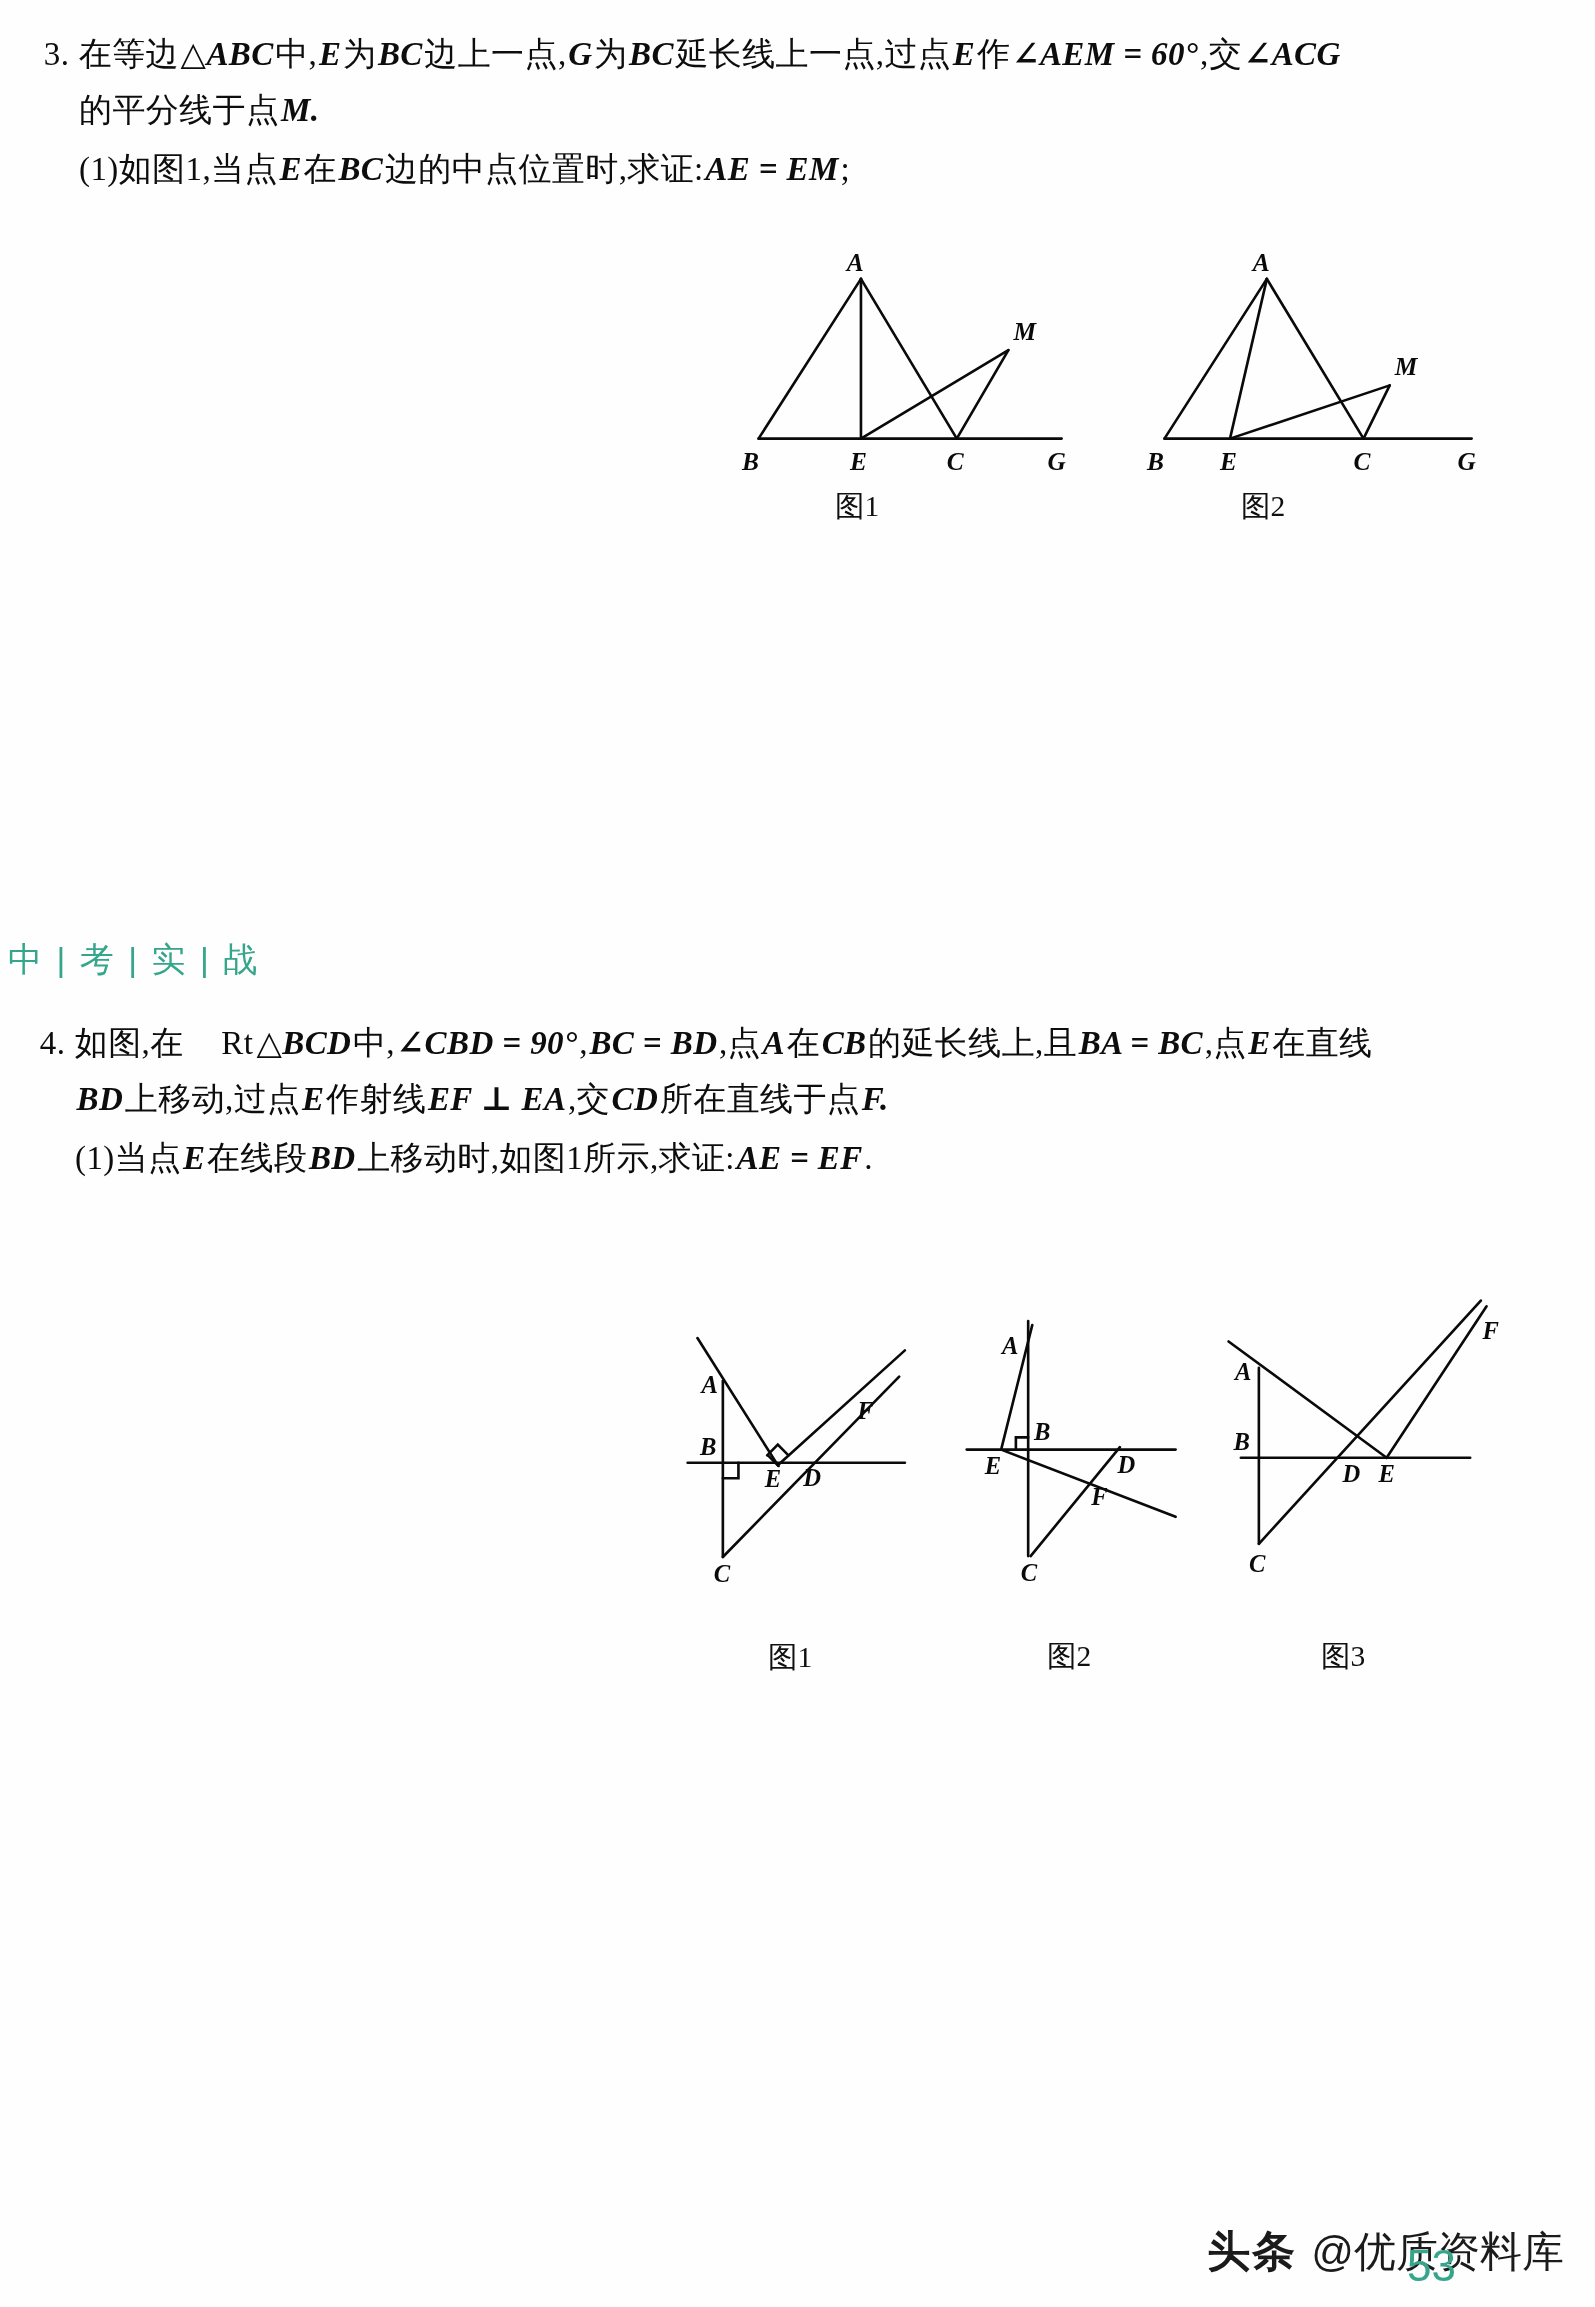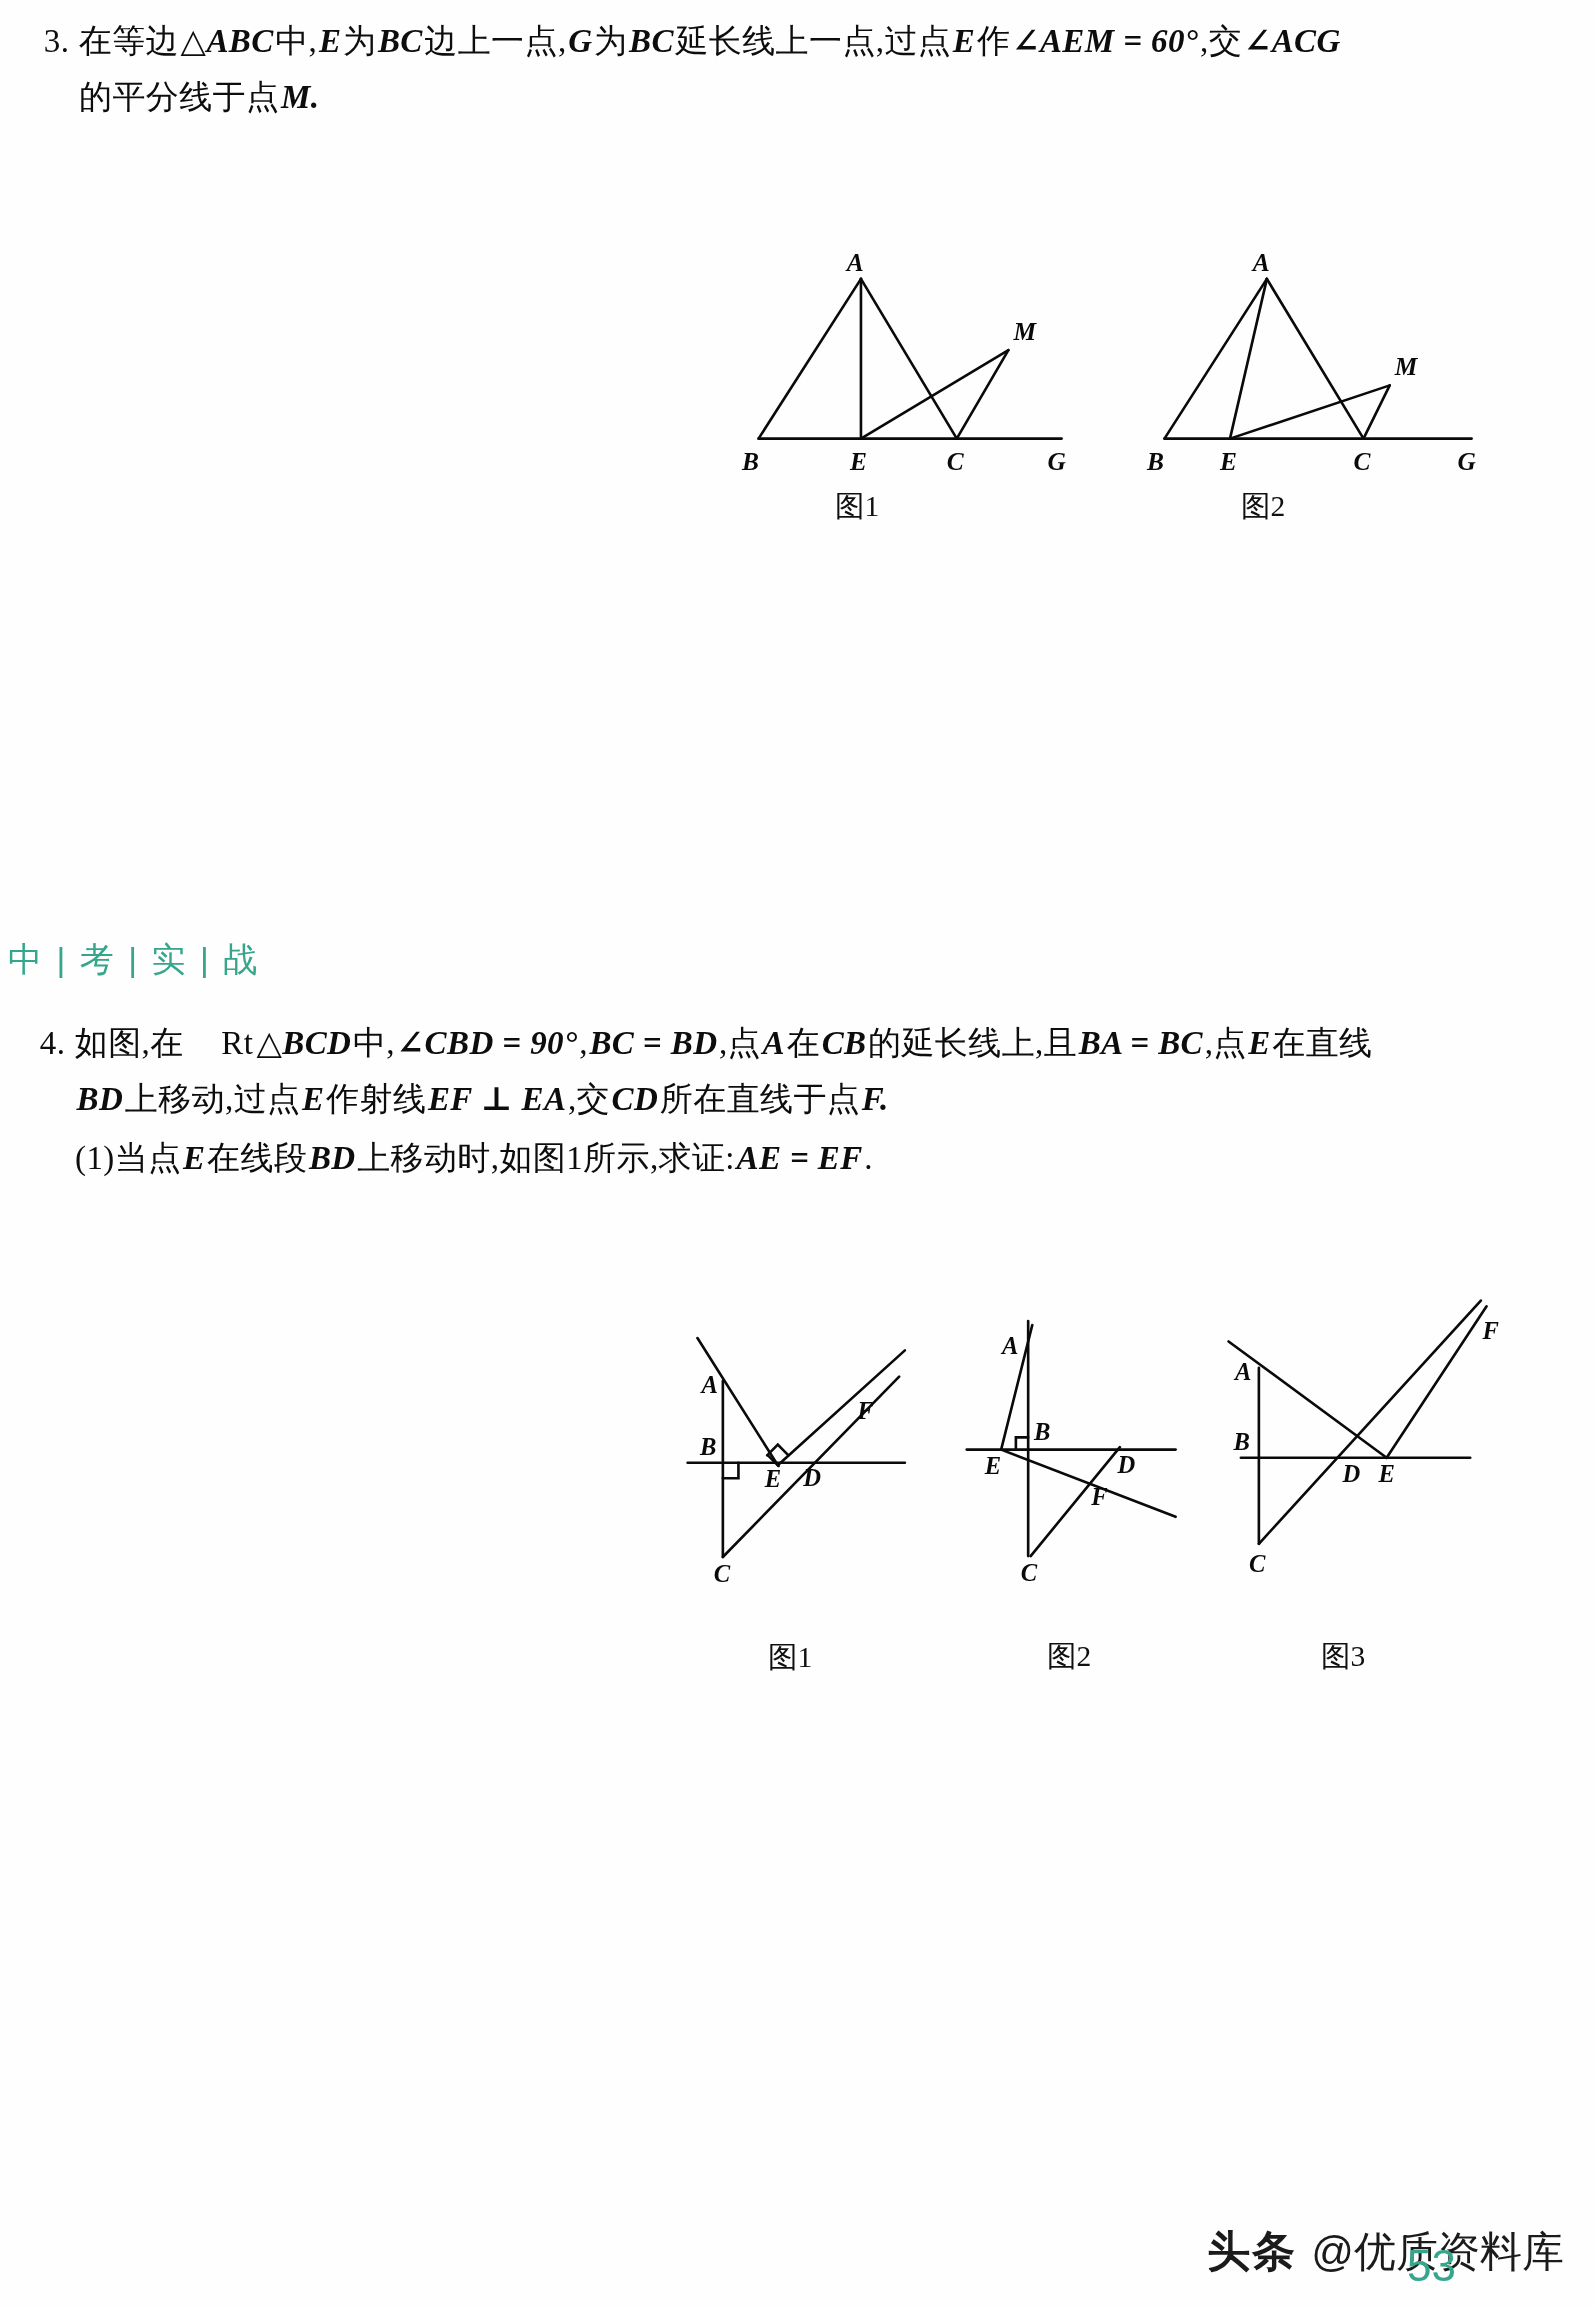--- a/index.html
+++ b/index.html
@@ -111,27 +111,30 @@
     font-size: 44px;
     color: #35a58b;
     z-index: 1;
   }
 </style>
 </head>
 <body>
 
 <div class="page">
 
-  <div class="qblock" style="left:43px; top:13px; width:1525px;">
+  <div class="qblock" style="left:43px; top:26px; width:1525px;">
     <div class="qline">
       <span class="num">3.</span>
       <span>在等边</span><span class="mi">△ABC</span><span>中,</span><span class="mi">E</span><span>为</span><span class="mi">BC</span><span>边上一点,</span><span class="mi">G</span><span>为</span><span class="mi">BC</span><span>延长线上一点,过点</span><span class="mi">E</span><span>作</span><span class="mi">∠AEM = 60°</span><span>,交</span><span class="mi">∠ACG</span>
     </div>
     <div class="qline indent">
       <span>的平分线于点</span><span class="mi">M.</span>
+    </div>
+    <div class="qline indent" style="margin-top:3.3px;">
+      <span>(1)如图1,当点</span><span class="mi">E</span><span>在</span><span class="mi">BC</span><span>边的中点位置时,求证:</span><span class="mi">AE = EM</span><span>;</span>
     </div>
   </div>
 
   <div class="figwrap" style="left:734px; top:250px; width:344px;">
     <svg width="344" height="238" viewBox="0 0 420 290">
       <g stroke="#0a0a0a" stroke-width="3.2" fill="none" stroke-linecap="round">
 
         <line x1="30" y1="230" x2="400" y2="230"></line>
 
         <line x1="30" y1="230" x2="155" y2="35"></line>

